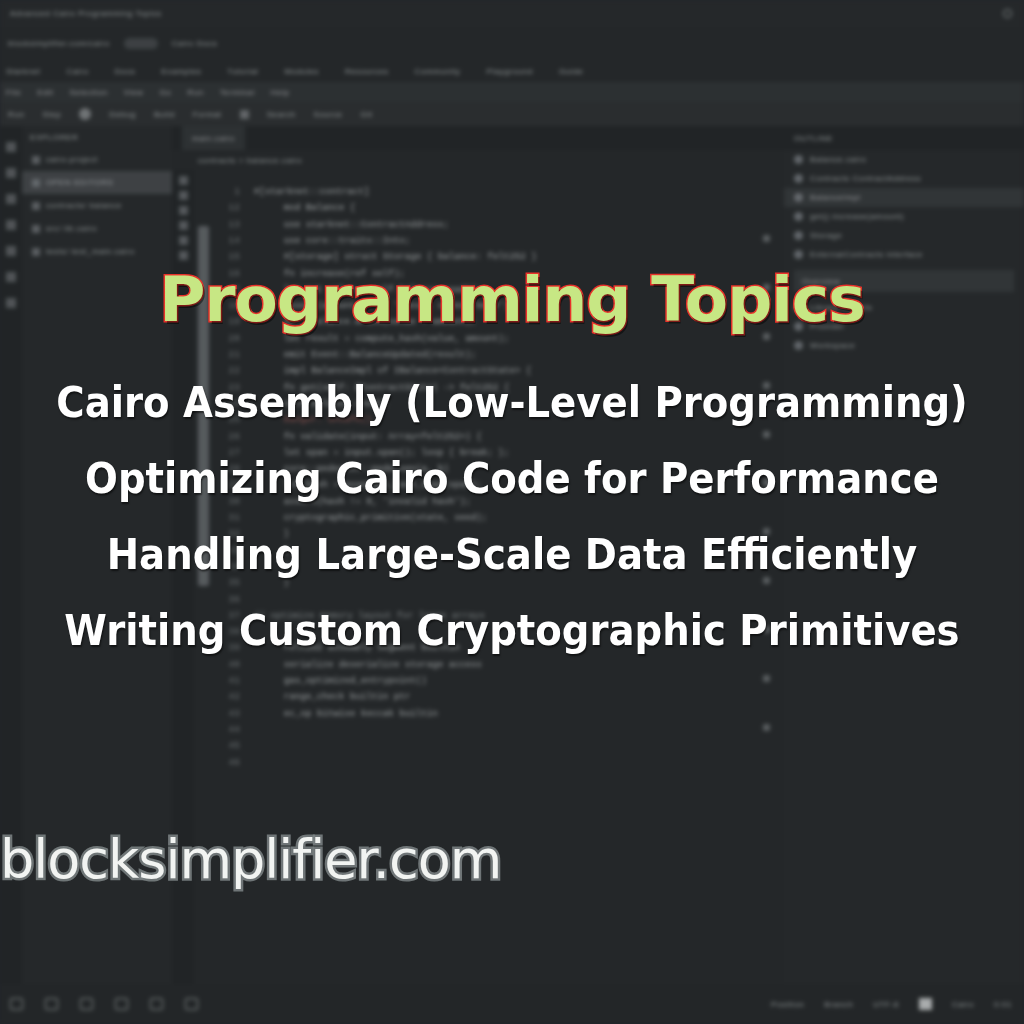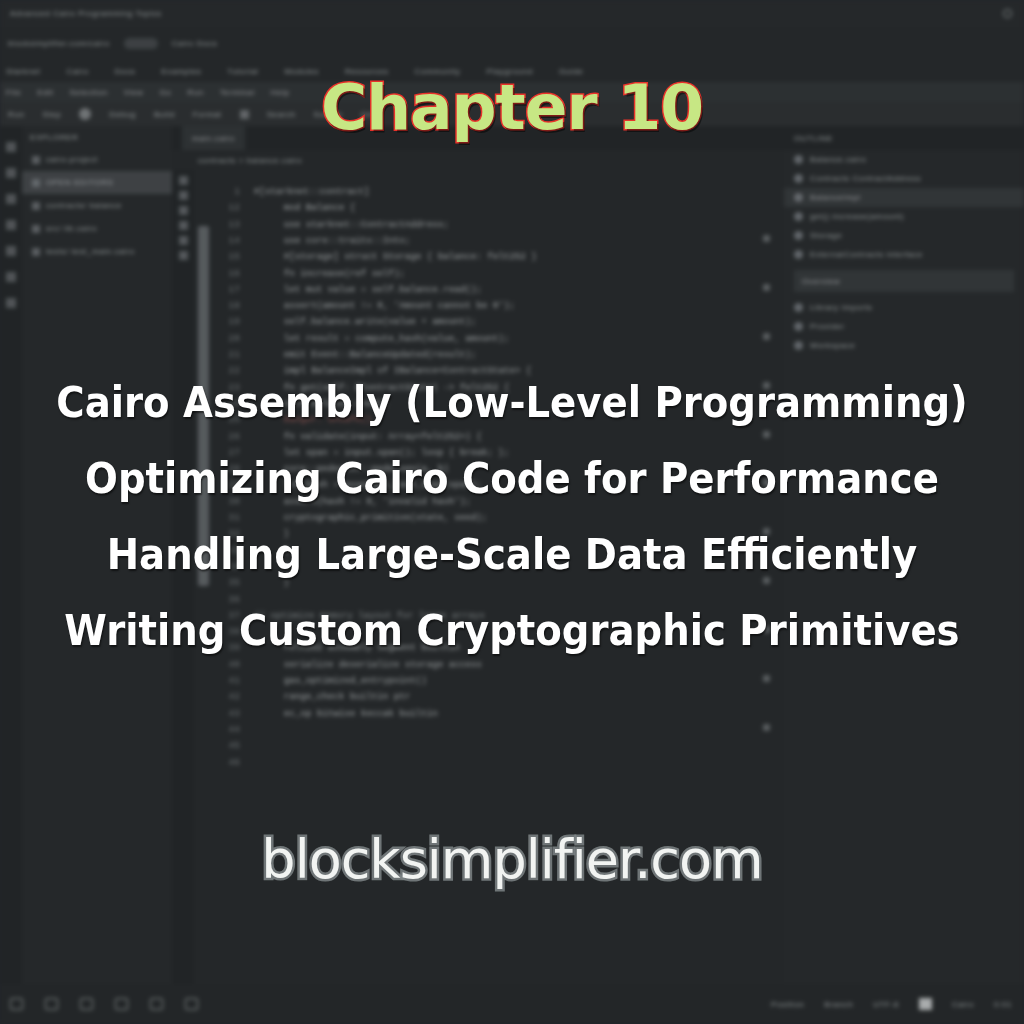--- a/index.html
+++ b/index.html
@@ -121,21 +121,21 @@
     color:#ffffff; font-size:42px; line-height:1.0;
     transform:scaleX(.92); transform-origin:center;
     text-shadow: 1px 2px 2px rgba(0,0,0,.55);
   }
   #tp1 { top:382px; }
   #tp2 { top:458px; }
   #tp3 { top:534px; }
   #tp4 { top:610px; }
 
   #watermark {
-    position:absolute; top:828px; width:1024px; text-align:center;
+    position:absolute; top:828px; width:1024px; text-align:left;
     font-family:"DejaVu Sans", sans-serif; font-weight:normal;
     font-size:54px; color:#f2f4f2; letter-spacing:-1px;
     -webkit-text-stroke:5px rgba(124,132,133,.85);
     paint-order: stroke fill;
   }
 </style>
 </head>
 <body>
 
 <div id="ide">
@@ -464,21 +464,21 @@
         <span class="bar-text">Branch</span>
         <span class="bar-text">UTF-8</span>
         <span class="sb-sel"></span>
         <span class="bar-text">Cairo</span>
         <span class="bar-text">0:01</span>
       </div>
   </div>
 </div>
 
 <div id="overlay">
-  <div class="headline" id="hl1">Chapter 10</div>
+  <div class="headline" id="hl3">Programming Topics</div>
 
   <div class="topic" id="tp1">Cairo Assembly (Low-Level Programming)</div>
   <div class="topic" id="tp2">Optimizing Cairo Code for Performance</div>
   <div class="topic" id="tp3">Handling Large-Scale Data Efficiently</div>
   <div class="topic" id="tp4">Writing Custom Cryptographic Primitives</div>
 
   <div id="watermark">blocksimplifier.com</div>
 </div>
 
 </body></html>

